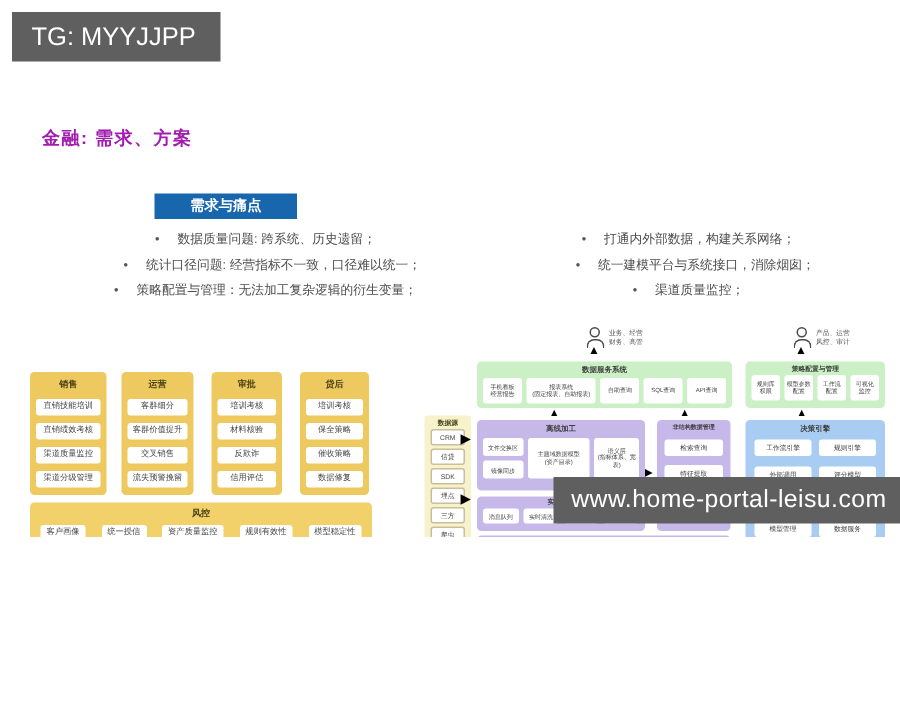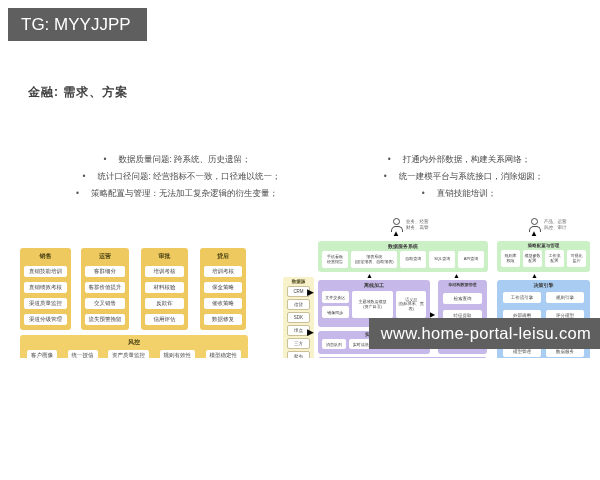--- a/index.html
+++ b/index.html
@@ -4,21 +4,21 @@
 <style>
   html,body{margin:0;padding:0;background:#fff;font-family:"Liberation Sans","DejaVu Sans",sans-serif;}
   .canvas{position:relative;width:600px;height:358px;background:#ffffff;overflow:hidden;}
 
   
   .tg-badge{position:absolute;left:8px;top:8px;height:33px;background:#5f5f5f;color:#fff;
     font-size:17px;display:flex;align-items:center;padding:0 16px 0 13px;}
   .footer-badge{position:absolute;right:0;bottom:9px;height:31px;background:#5f5f5f;color:#fff;
     font-size:16.5px;display:flex;align-items:center;padding:0 9px 0 12px;letter-spacing:.3px;}
 
-  .page-title{position:absolute;left:28px;top:84px;font-size:12px;font-weight:bold;color:#404040;letter-spacing:1px;}
+  .page-title{position:absolute;left:28px;top:84px;font-size:12px;font-weight:bold;color:#a21caf;letter-spacing:1px;}
 
   .pill{position:absolute;top:129px;width:95px;height:17px;background:#1866ae;color:#fff;
     font-size:9.5px;font-weight:bold;display:flex;align-items:center;justify-content:center;}
   .pill.l{left:103px;} .pill.r{left:370px;}
 
   ul.bullets{position:absolute;margin:0;padding:0;list-style:none;font-size:8.5px;color:#4c4c4c;}
   ul.bullets.l{left:36px;top:151px;width:282px;}
   ul.bullets.r{left:330px;top:151px;width:258px;}
   ul.bullets li{line-height:17px;white-space:nowrap;text-align:center;}
   ul.bullets li::before{content:"•";margin-right:12px;color:#555;}
@@ -82,31 +82,32 @@
 <body>
 
 <div class="canvas">
 
   <div class="tg-badge">
     <span>TG: MYYJJPP</span>
   </div>
 
   <div class="page-title">金融: 需求、方案</div>
 
+  <div class="pill l">需求与痛点</div>
 
   <ul class="bullets l">
     <li>数据质量问题: 跨系统、历史遗留；</li>
     <li class="indent">统计口径问题: 经营指标不一致，口径难以统一；</li>
     <li>策略配置与管理：无法加工复杂逻辑的衍生变量；</li>
   </ul>
 
   <ul class="bullets r">
     <li>打通内外部数据，构建关系网络；</li>
     <li class="indent">统一建模平台与系统接口，消除烟囱；</li>
-    <li>直销技能培训；</li>
+    <li>渠道质量监控；</li>
   </ul>
 
   <div class="biz-col" style="left:20px;width:51px;">
     <div class="biz-title">销售</div>
     <div class="biz-item">直销技能培训</div>
     <div class="biz-item">直销绩效考核</div>
     <div class="biz-item">渠道质量监控</div>
     <div class="biz-item">渠道分级管理</div>
   </div>
   <div class="biz-col" style="left:81px;width:48px;">

